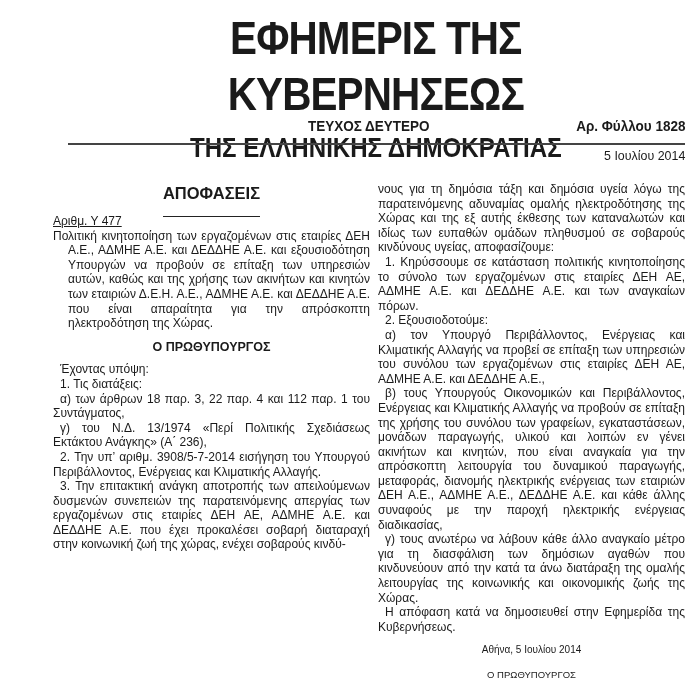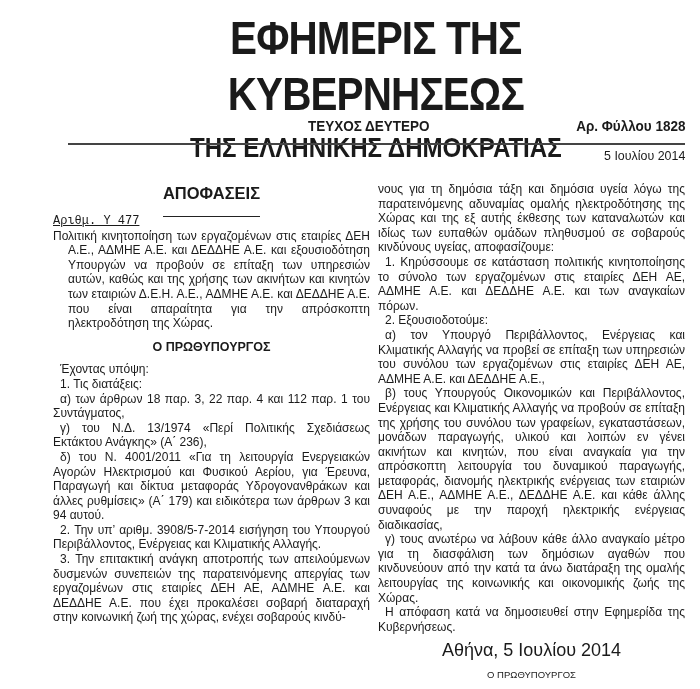--- a/index.html
+++ b/index.html
@@ -19,26 +19,26 @@
   .rule { position:absolute; left:68px; top:143px; width:617px; height:0;
           border-top:2px solid #444; }
   .date-top { position:absolute; right:15px; top:148px; font-size:13.5px; transform:scaleX(0.92);
               transform-origin:right; }
   .col { position:absolute; top:182px; font-size:12px; line-height:14.6px; text-align:justify; }
   .col.left { left:53px; width:317px; }
   .col.right { left:378px; width:307px; top:182px; }
   .section-head { text-align:center; font-weight:bold; font-size:16.5px; line-height:22px;
                   margin-bottom:10px; }
   .section-head span { border-bottom:1.5px solid #222; padding-bottom:14px; }
-  .ref { text-decoration:underline; margin:0;font-family:Liberation Mono, monospace; }
+  .ref { text-decoration:underline; margin:0; }
   .summary { margin:0; padding-left:15px; text-indent:-15px; }
   .pm-head { text-align:center; font-weight:bold; font-size:12.5px; margin:9px 0 8px 0; }
   p.par { margin:0; text-indent:7px; }
   p.flush { margin:0; }
-  .place-date { text-align:center; margin-top:9px; font-size:18px; }
+  .place-date { text-align:center; margin-top:9px; font-size:10px; }
   .sig-title { text-align:center; margin-top:10px; font-size:9.5px; }
   .sig-name { text-align:center; margin-top:6px; font-weight:bold; font-size:12.5px; }
 </style>
 </head>
 <body>
 
 <div class="masthead">
   <div class="title">ΕΦΗΜΕΡΙΣ ΤΗΣ ΚΥΒΕΡΝΗΣΕΩΣ</div>
   <div class="subtitle">ΤΗΣ ΕΛΛΗΝΙΚΗΣ ΔΗΜΟΚΡΑΤΙΑΣ</div>
 </div>
@@ -52,21 +52,20 @@
 
 <div class="col left">
   <div class="section-head"><span>ΑΠΟΦΑΣΕΙΣ</span></div>
   <p class="ref">Αριθμ. Υ 477</p>
   <p class="summary">Πολιτική κινητοποίηση των εργαζομένων στις εταιρίες ΔΕΗ Α.Ε., ΑΔΜΗΕ Α.Ε. και ΔΕΔΔΗΕ Α.Ε. και εξουσιοδότηση Υπουργών να προβούν σε επίταξη των υπηρεσιών αυτών, καθώς και της χρήσης των ακινήτων και κινητών των εταιριών Δ.Ε.Η. Α.Ε., ΑΔΜΗΕ Α.Ε. και ΔΕΔΔΗΕ Α.Ε. που είναι απαραίτητα για την απρόσκοπτη ηλεκτροδότηση της Χώρας.</p>
   <div class="pm-head">Ο ΠΡΩΘΥΠΟΥΡΓΟΣ</div>
   <p class="par">Έχοντας υπόψη:</p>
   <p class="par">1. Τις διατάξεις:</p>
   <p class="par">α) των άρθρων 18 παρ. 3, 22 παρ. 4 και 112 παρ. 1 του Συντάγματος,</p>
   <p class="par">γ) του Ν.Δ. 13/1974 «Περί Πολιτικής Σχεδιάσεως Εκτάκτου Ανάγκης» (Α΄ 236),</p>
-  <p class="par">δ) του Ν. 4001/2011 «Για τη λειτουργία Ενεργειακών Αγορών Ηλεκτρισμού και Φυσικού Αερίου, για Έρευνα, Παραγωγή και δίκτυα μεταφοράς Υδρογονανθράκων και άλλες ρυθμίσεις» (Α΄ 179) και ειδικότερα των άρθρων 3 και 94 αυτού.</p>
   <p class="par">2. Την υπ’ αριθμ. 3908/5-7-2014 εισήγηση του Υπουργού Περιβάλλοντος, Ενέργειας και Κλιματικής Αλλαγής.</p>
   <p class="par">3. Την επιτακτική ανάγκη αποτροπής των απειλούμενων δυσμενών συνεπειών της παρατεινόμενης απεργίας των εργαζομένων στις εταιρίες ΔΕΗ ΑΕ, ΑΔΜΗΕ Α.Ε. και ΔΕΔΔΗΕ Α.Ε. που έχει προκαλέσει σοβαρή διαταραχή στην κοινωνική ζωή της χώρας, ενέχει σοβαρούς κινδύ-</p>
 </div>
 
 <div class="col right">
   <p class="flush">νους για τη δημόσια τάξη και δημόσια υγεία λόγω της παρατεινόμενης αδυναμίας ομαλής ηλεκτροδότησης της Χώρας και της εξ αυτής έκθεσης των καταναλωτών και ιδίως των ευπαθών ομάδων πληθυσμού σε σοβαρούς κινδύνους υγείας, αποφασίζουμε:</p>
   <p class="par">1. Κηρύσσουμε σε κατάσταση πολιτικής κινητοποίησης το σύνολο των εργαζομένων στις εταιρίες ΔΕΗ ΑΕ, ΑΔΜΗΕ Α.Ε. και ΔΕΔΔΗΕ Α.Ε. και των αναγκαίων πόρων.</p>
   <p class="par">2. Εξουσιοδοτούμε:</p>
   <p class="par">α) τον Υπουργό Περιβάλλοντος, Ενέργειας και Κλιματικής Αλλαγής να προβεί σε επίταξη των υπηρεσιών του συνόλου των εργαζομένων στις εταιρίες ΔΕΗ ΑΕ, ΑΔΜΗΕ Α.Ε. και ΔΕΔΔΗΕ Α.Ε.,</p>
   <p class="par">β) τους Υπουργούς Οικονομικών και Περιβάλλοντος, Ενέργειας και Κλιματικής Αλλαγής να προβούν σε επίταξη της χρήσης του συνόλου των γραφείων, εγκαταστάσεων, μονάδων παραγωγής, υλικού και λοιπών εν γένει ακινήτων και κινητών, που είναι αναγκαία για την απρόσκοπτη λειτουργία του δυναμικού παραγωγής, μεταφοράς, διανομής ηλεκτρικής ενέργειας των εταιριών ΔΕΗ Α.Ε., ΑΔΜΗΕ Α.Ε., ΔΕΔΔΗΕ Α.Ε. και κάθε άλλης συναφούς με την παροχή ηλεκτρικής ενέργειας διαδικασίας,</p>

